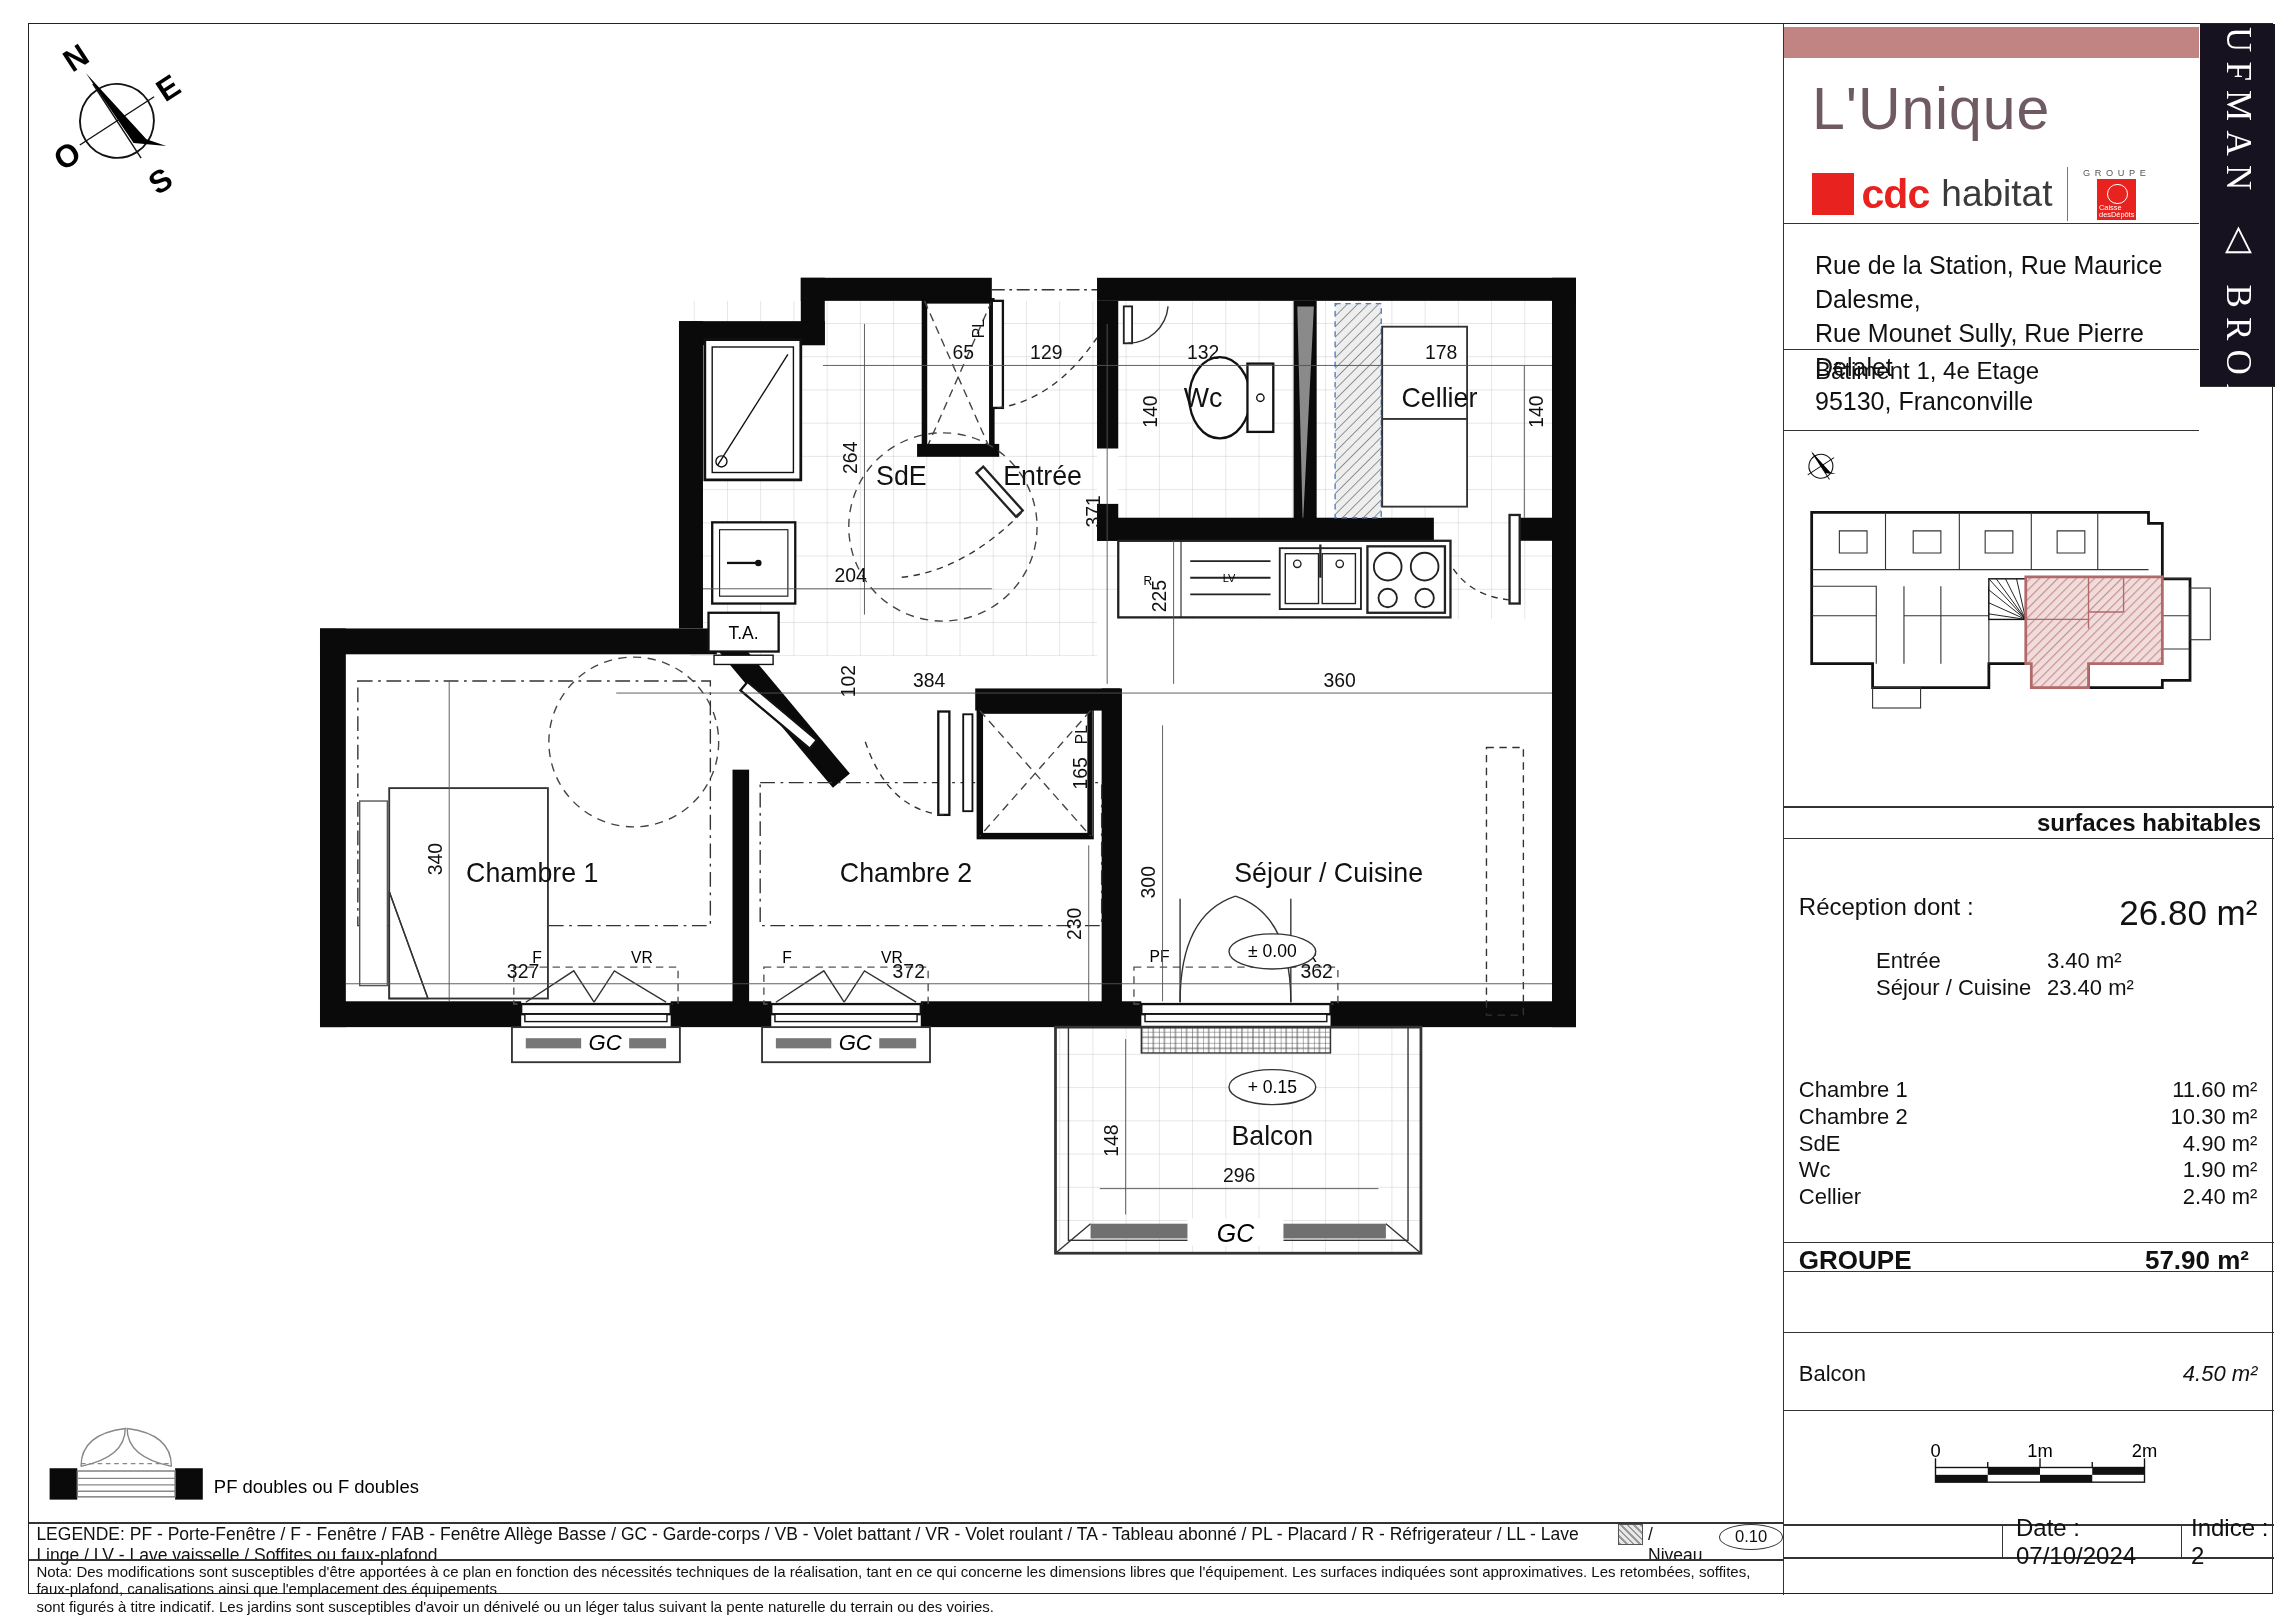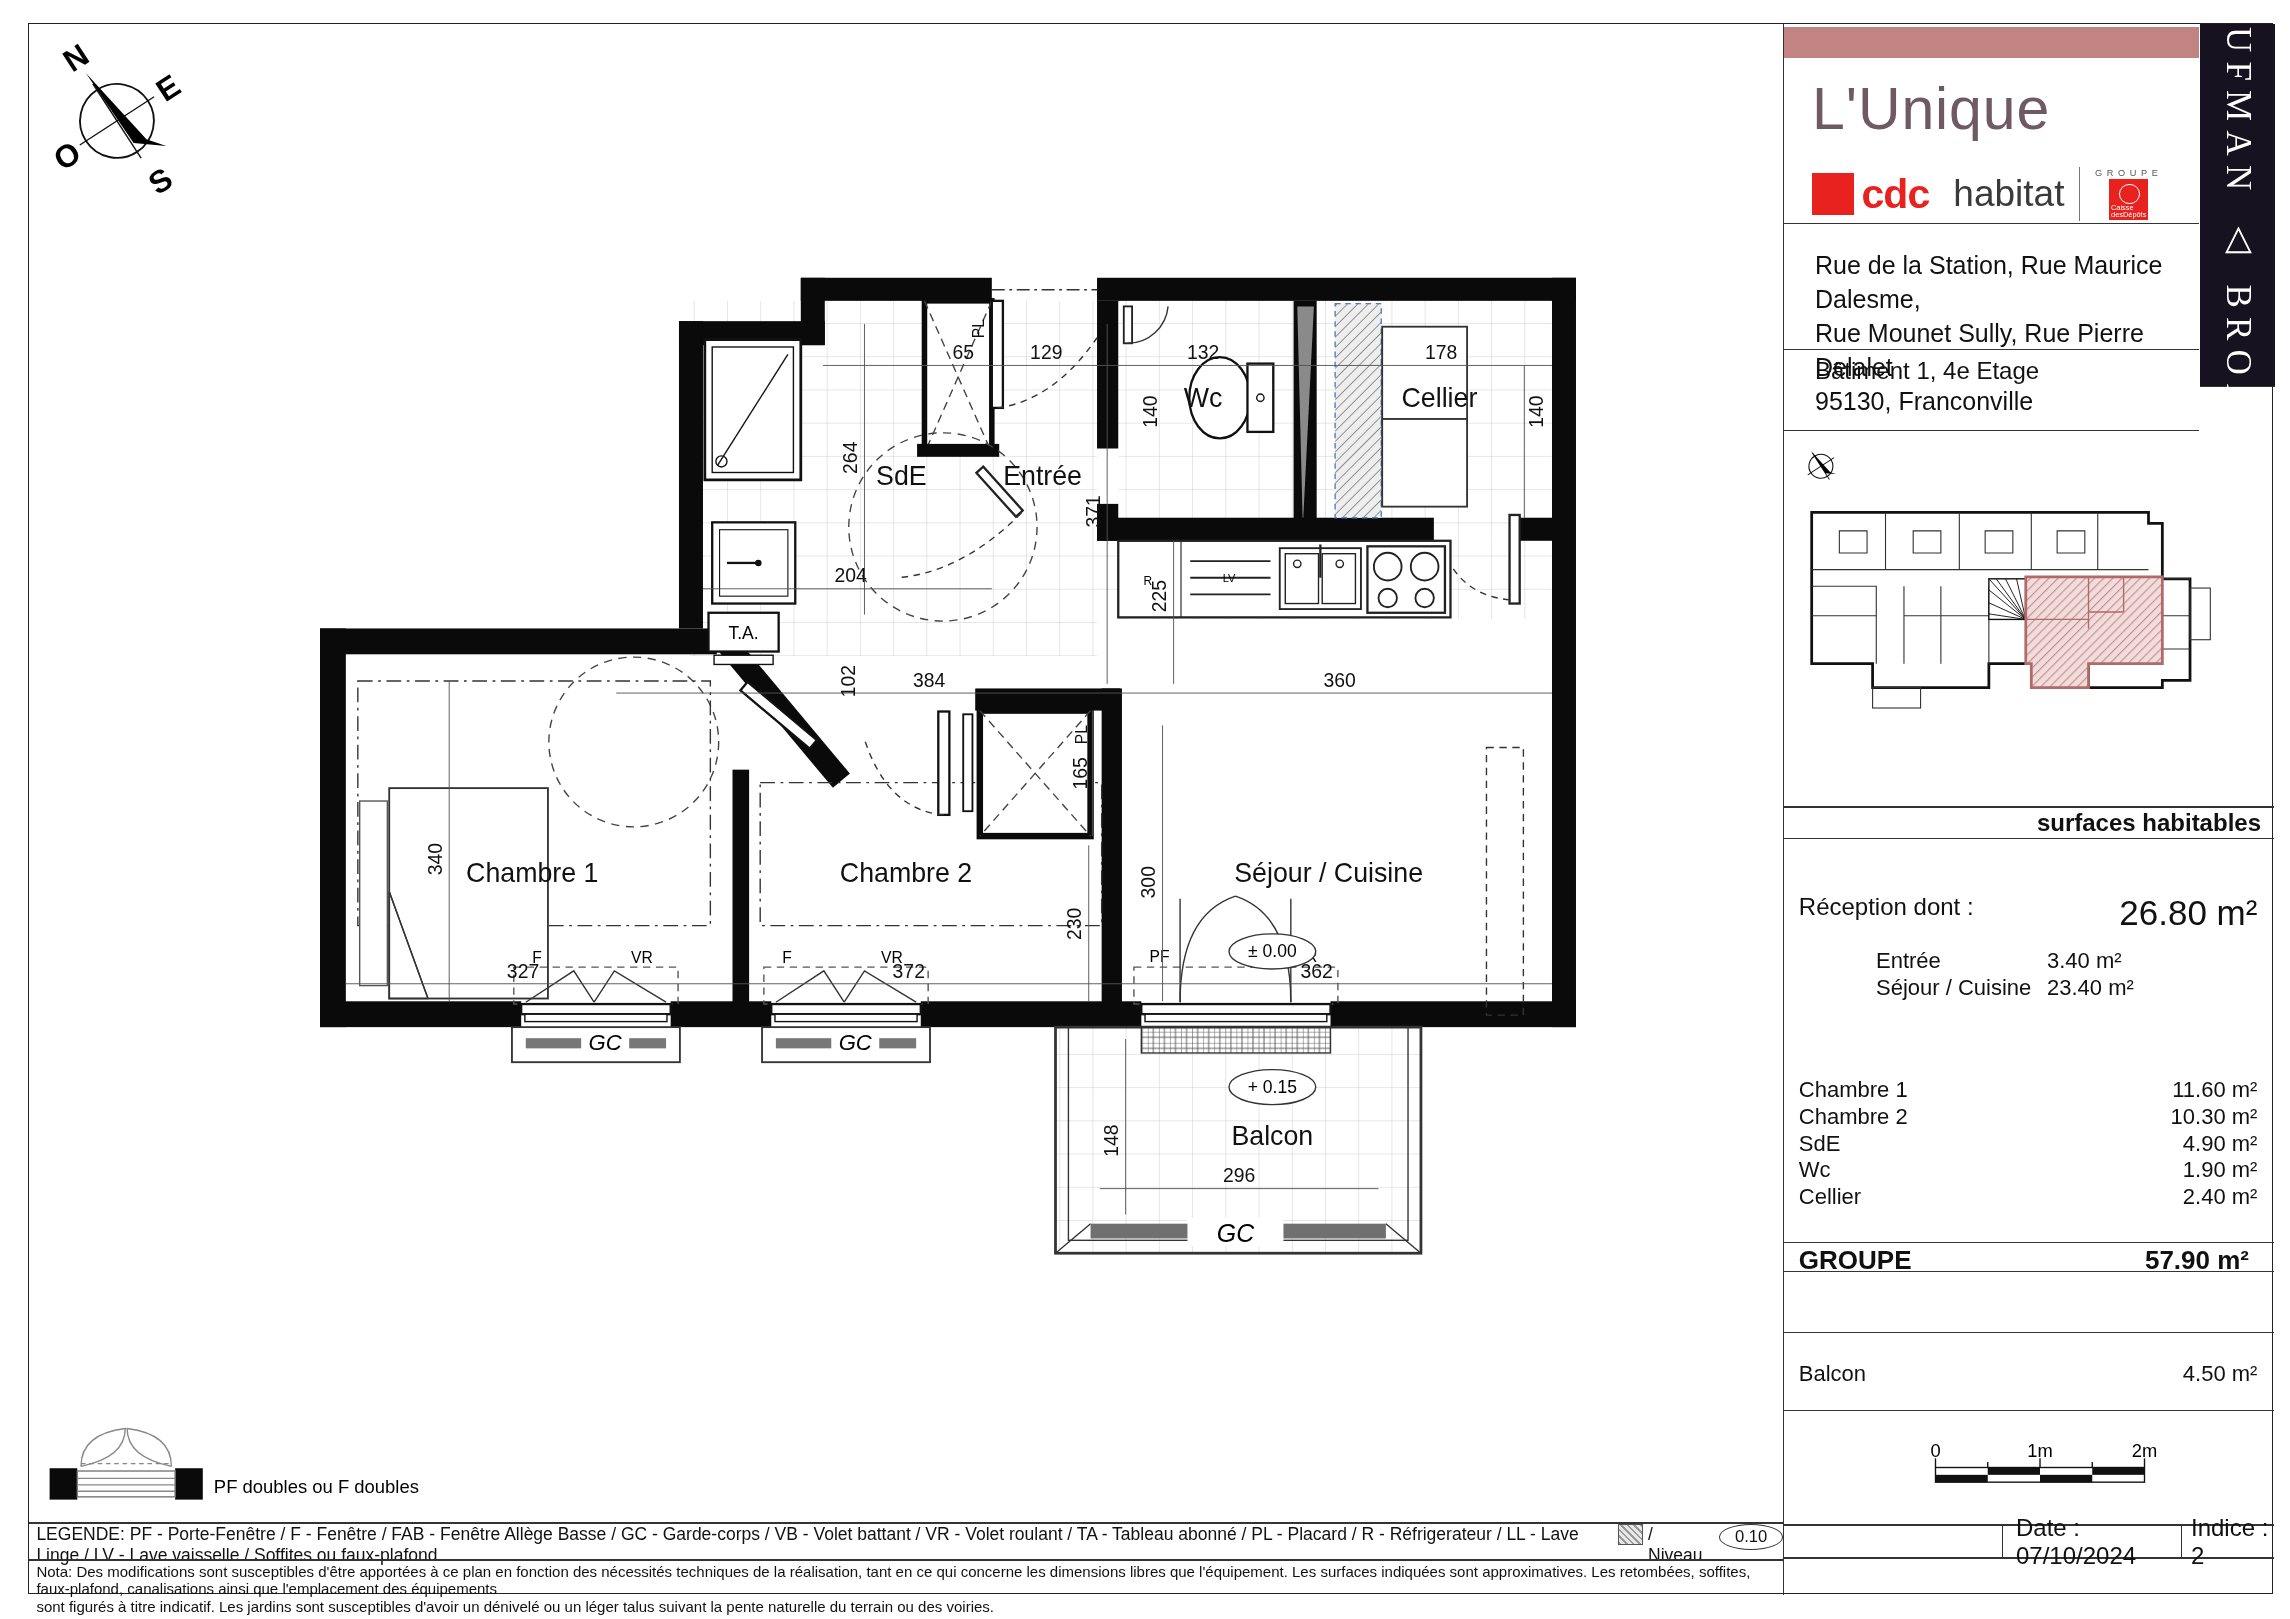--- a/index.html
+++ b/index.html
@@ -356,21 +356,21 @@
 
   <div class="abs kb-strip" style="left:2171px;top:0px;width:75px;height:363px;border-bottom:1.8px solid #333;">
     <div class="kb-text">KAUFMAN △ BROAD</div>
   </div>
 
   <div class="abs pbox" style="left:1755px;top:34px;width:415px;height:166px;">
     <div class="abs title-main" style="left:28px;top:16.6px;">L'Unique</div>
     <div class="abs" style="left:28px;top:109px;display:flex;align-items:center;">
       <span class="cdc-sq"></span>
       <span class="cdc-txt" style="margin-left:7.4px;">cdc</span>
-      <span class="cdc-hab" style="margin-left:24px;">habitat</span>
+      <span class="cdc-hab" style="margin-left:12px;">habitat</span>
       <span class="logo-sep"></span>
       <span>
         <div class="groupe">GROUPE</div>
         <div class="caisse">
           <div class="ring"></div>
           <div class="ctxt"><span>Caisse</span><br><span>desDépôts</span></div>
         </div>
       </span>
     </div>
   </div>
@@ -466,21 +466,21 @@
   </div>
 
   <div class="abs total-row" style="left:1755px;top:1218px;width:490px;height:30px;">
     <span class="abs" style="left:14.8px;top:1.8px;">GROUPE</span>
     <span class="abs" style="right:25px;top:1.8px;">57.90 m²</span>
   </div>
   <div class="abs pbox" style="left:1755px;top:1249px;width:490px;height:60px;"></div>
 
   <div class="abs pbox" style="left:1755px;top:1309px;width:490px;height:78px;font-size:22px;">
     <span class="abs" style="left:14.8px;top:28px;">Balcon</span>
-    <span class="abs" style="right:16.6px;top:28px;">4.50 m²</span>
+    <span class="abs" style="right:16.6px;top:28px;font-style:italic;">4.50 m²</span>
   </div>
 
   <div class="abs scale-cell" style="left:1755px;top:1386px;width:490px;height:114px;">
     <svg width="258" height="55" viewBox="0 0 280 60">
       <text x="38" y="18" font-size="20" text-anchor="middle">0</text>
       <text x="152" y="18" font-size="20" text-anchor="middle">1m</text>
       <text x="266" y="18" font-size="20" text-anchor="middle">2m</text>
       <g stroke="#111" stroke-width="1.5" fill="none">
         <line x1="38" y1="20" x2="38" y2="30"></line>
           <line x1="152" y1="20" x2="152" y2="30"></line>

